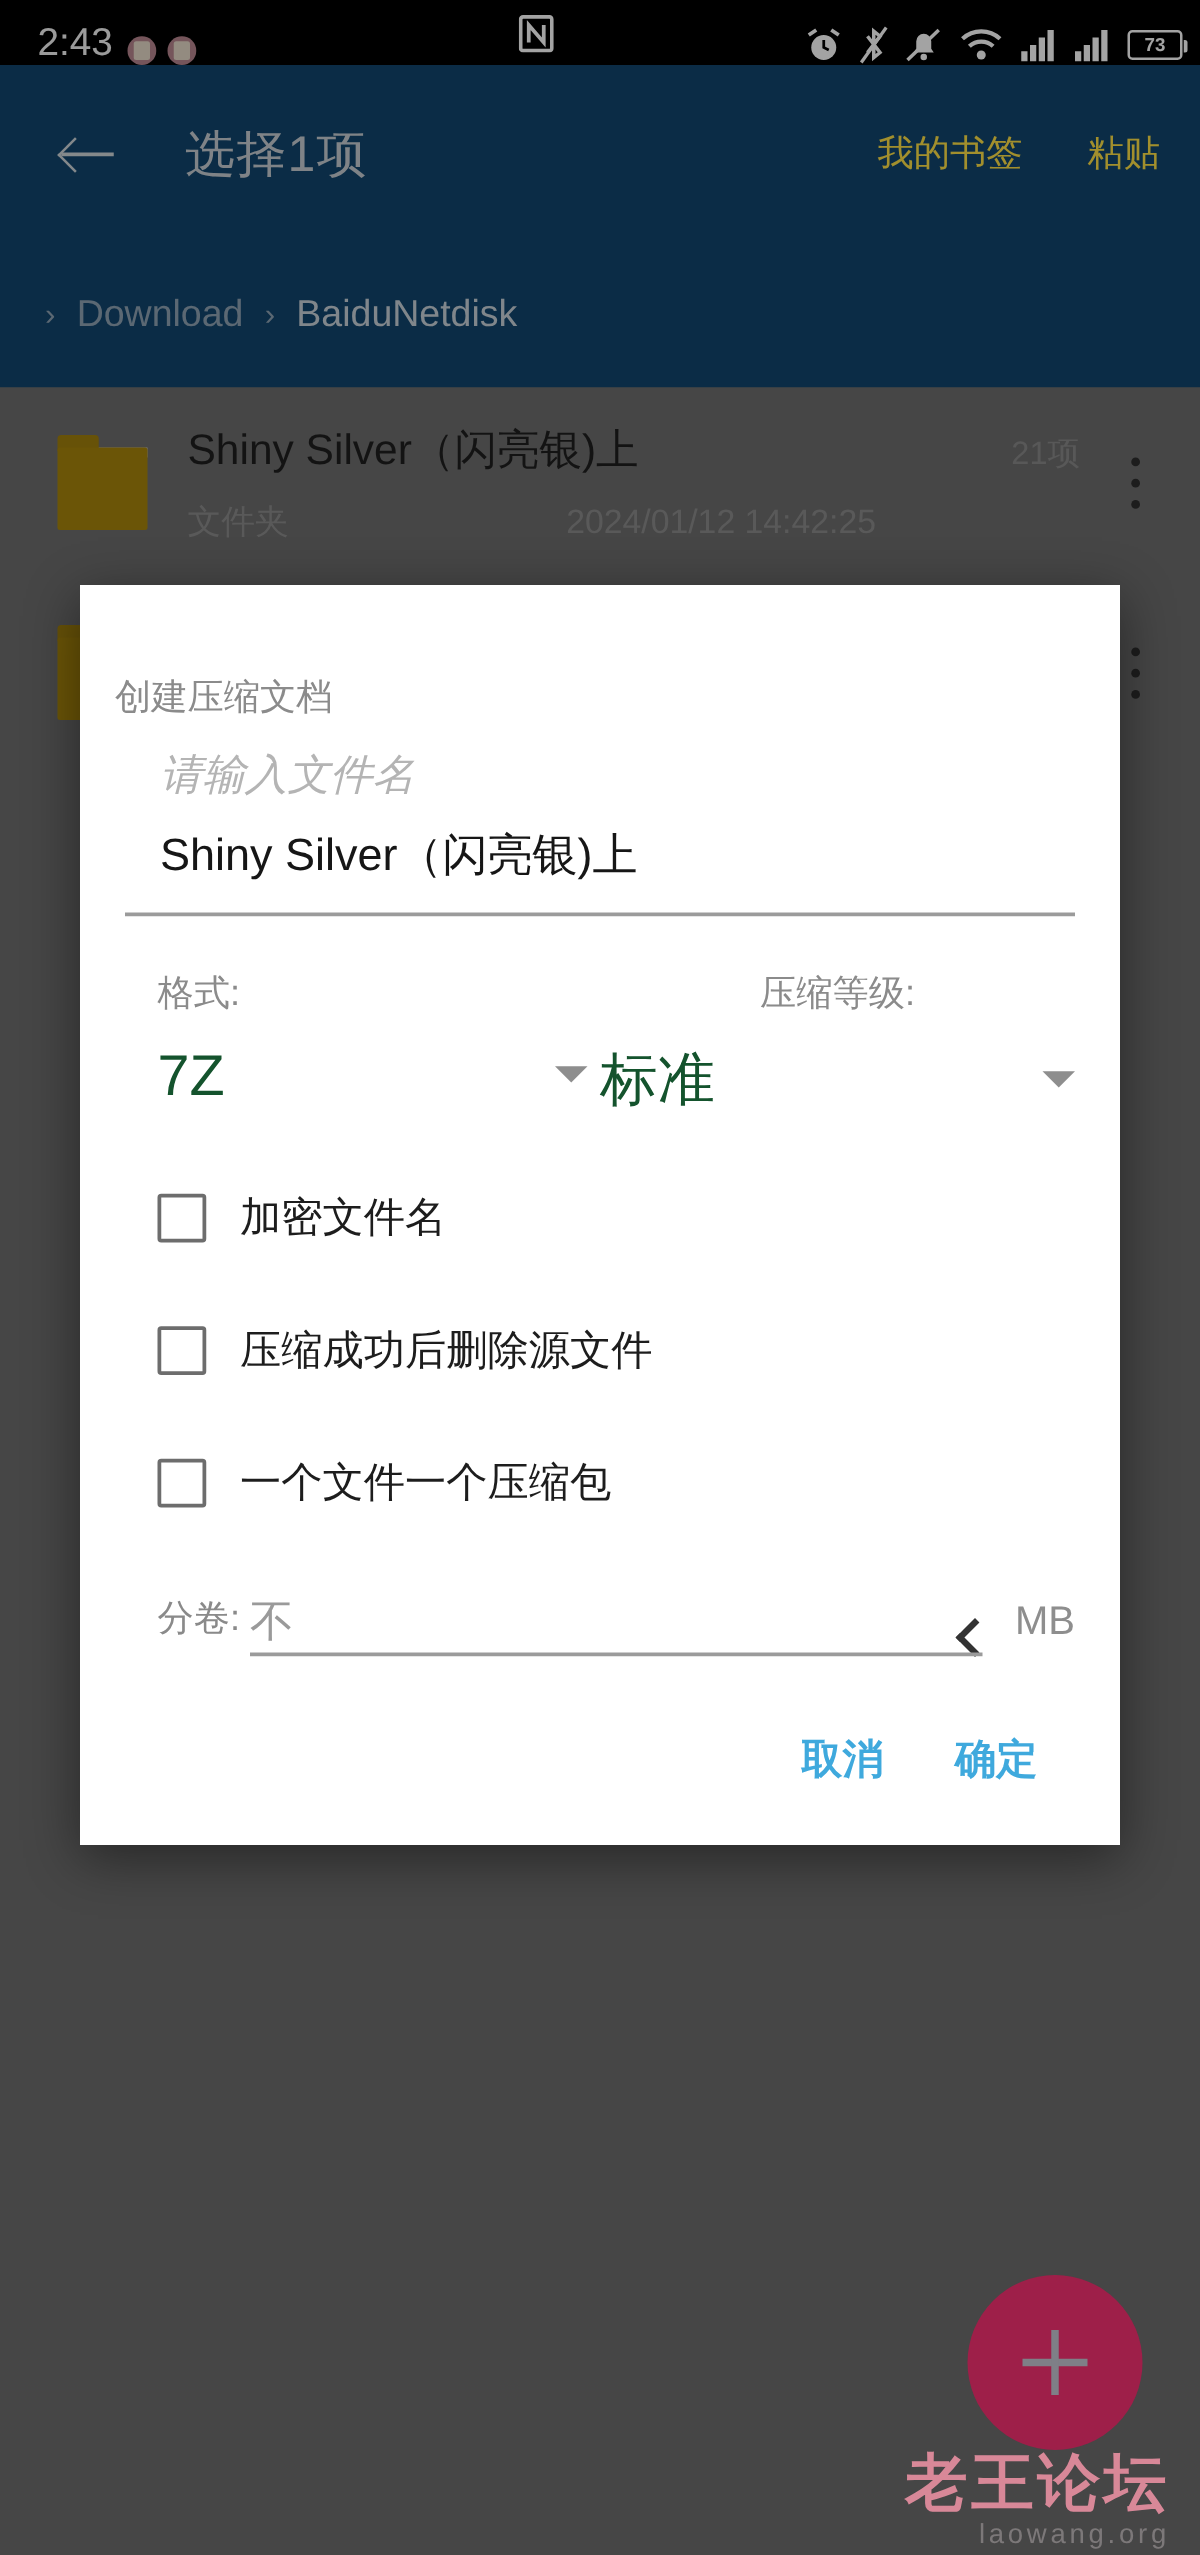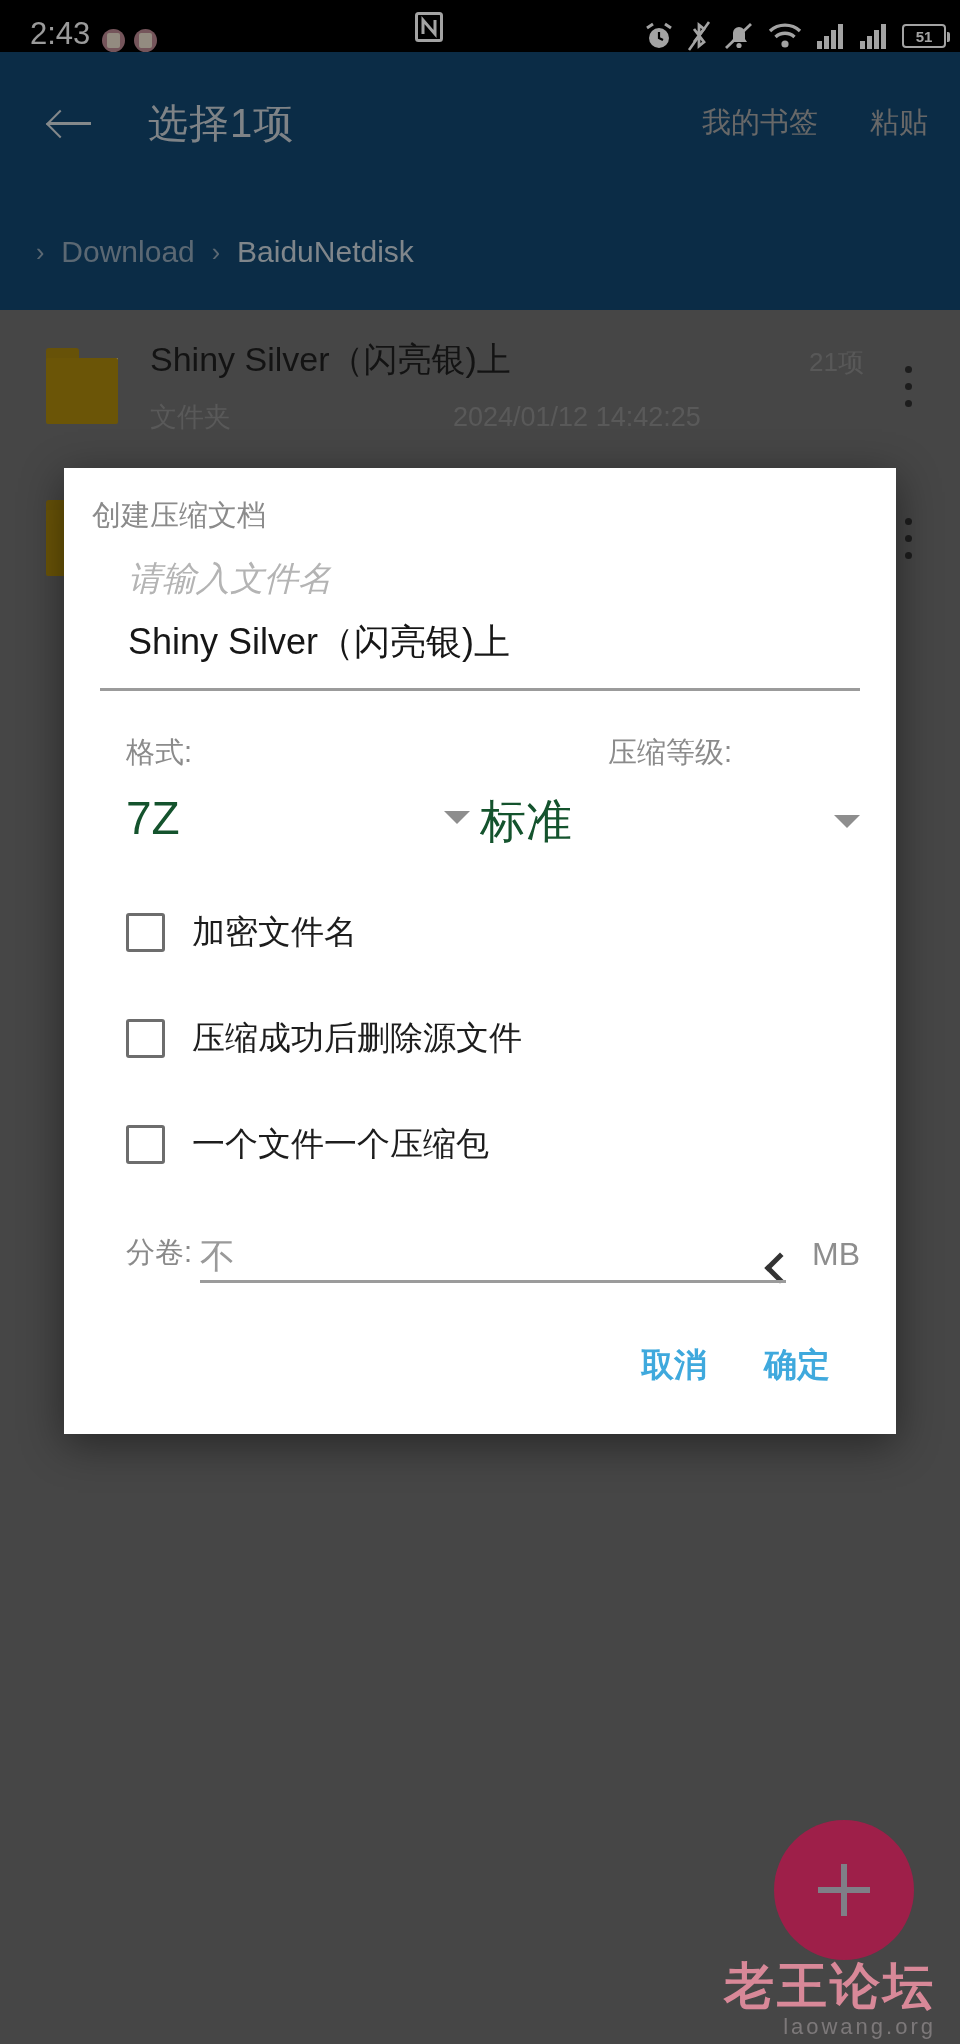--- a/index.html
+++ b/index.html
@@ -142,21 +142,21 @@
   }
   .appbar-actions {
     margin-left: auto;
     display: flex;
     align-items: center;
     gap: 52px;
     margin-right: 32px;
   }
   .appbar-action {
     font-size: 29px;
-    color: #a3a3a3;
+    color: #fde047;
     white-space: nowrap;
     text-align: right;
   }
 
   .breadcrumb {
     position: absolute;
     top: 142px; left: 0;
     width: 960px; height: 116px;
     display: flex;
     align-items: center;
@@ -285,20 +285,21 @@
     width: 832px;
     background: #ffffff;
     box-shadow: 0 10px 40px rgba(0,0,0,0.45);
     padding: 0;
     overflow: hidden;
   }
   .dlg-title {
     font-size: 29px;
     color: #8b8b8b;
     padding: 28px 0 14px 28px;
+    margin-top: 42px;
   }
   .dlg-body { padding: 0 36px 0 36px; }
 
   .field { position: relative; margin-top: 6px; }
   .field-placeholder {
     font-size: 34px;
     color: #b4b4b4;
     padding-left: 28px;
     line-height: 1.35;
     white-space: nowrap;
@@ -555,21 +556,21 @@
       </span>
       <span>
         <svg class="sicon" width="30" height="28" viewBox="0 0 30 28">
           <rect x="1" y="19" width="5" height="8" fill="#fff"></rect>
           <rect x="8" y="14" width="5" height="13" fill="#fff"></rect>
           <rect x="15" y="8" width="5" height="19" fill="#fff"></rect>
           <rect x="22" y="2" width="5" height="25" fill="#fff"></rect>
         </svg>
       </span>
       <span class="battery">
-        <span>51</span>
+        <span>73</span>
       </span>
     </div>
   </div>
 
   <div class="appbar">
     <div class="appbar-top">
       <div class="back-btn">
         <span class="back-arrow"></span>
       </div>
       <div class="appbar-title">选择1项</div>

